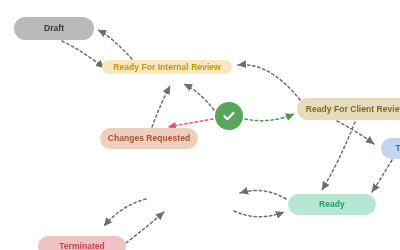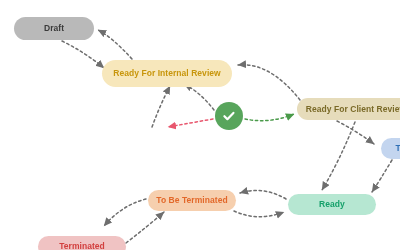--- a/index.html
+++ b/index.html
@@ -92,26 +92,26 @@
 
       <path d="M 146,199 Q 122,205 104,226" stroke="#6e6e6e" marker-end="url(#ah-gray)"></path>
 
       <path d="M 126,243 Q 148,226 164,212" stroke="#6e6e6e" marker-end="url(#ah-gray)"></path>
 
     </g>
   </svg>
 
   <div class="node" style="left: 14px; top: 17px; width: 80px; height: 23px; background: rgb(185, 185, 185); color: rgb(58, 58, 58);">Draft</div>
 
-  <div class="node" style="left: 102px; top: 60px; width: 130px; height: 27px; background: rgb(247, 231, 187); color: rgb(200, 150, 12);">Ready For Internal Review</div>
+  <div class="node" style="left: 102px; top: 60px; width: 130px; height: 14px; background: rgb(247, 231, 187); color: rgb(200, 150, 12);">Ready For Internal Review</div>
 
+  <div class="node" style="left: 100px; top: 128px; width: 98px; height: 21px; background: rgb(236, 207, 188); color: rgb(163, 84, 42);">Changes Requested</div>
 
   <div class="node" style="left: 297px; top: 98px; width: 118px; height: 22px; background: rgb(230, 220, 187); color: rgb(122, 106, 40);">Ready For Client Review</div>
 
-  <div class="node" style="left: 148px; top: 190px; width: 88px; height: 21px; background: rgb(246, 207, 174); color: rgb(226, 104, 42);">To Be Terminated</div>
 
   <div class="node" style="left: 288px; top: 194px; width: 88px; height: 21px; background: rgb(182, 231, 210); color: rgb(21, 160, 106);">Ready</div>
 
   <div class="node" style="left: 381px; top: 138px; width: 34px; height: 21px; background: rgb(195, 213, 239); color: rgb(47, 111, 181);">T</div>
 
   <div class="node" style="left: 38px; top: 236px; width: 88px; height: 21px; background: rgb(240, 195, 195); color: rgb(210, 64, 63);">Terminated</div>
 
   <div class="check-node" style="left: 215px; top: 102px; width: 28px; height: 28px; background: rgb(88, 165, 92);">
     <svg width="16" height="16" viewBox="0 0 16 16">
       <path d="M3.4 8.2 L6.4 11.2 L12.4 4.9" fill="none" stroke="#ffffff" stroke-width="2.2" stroke-linecap="round" stroke-linejoin="round"></path>

